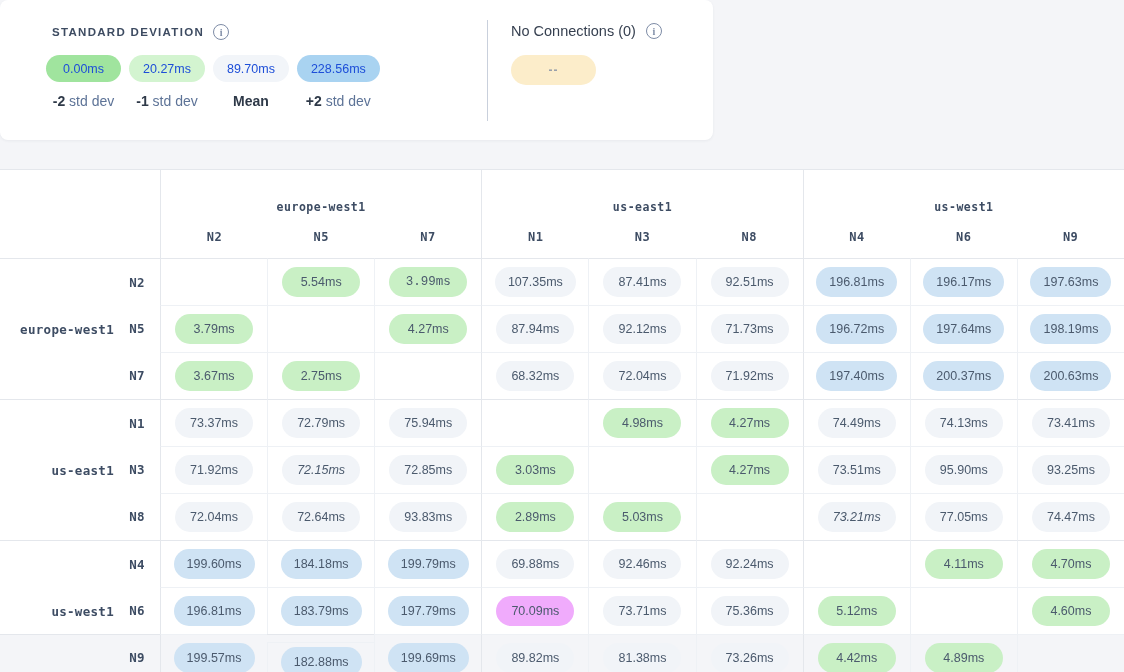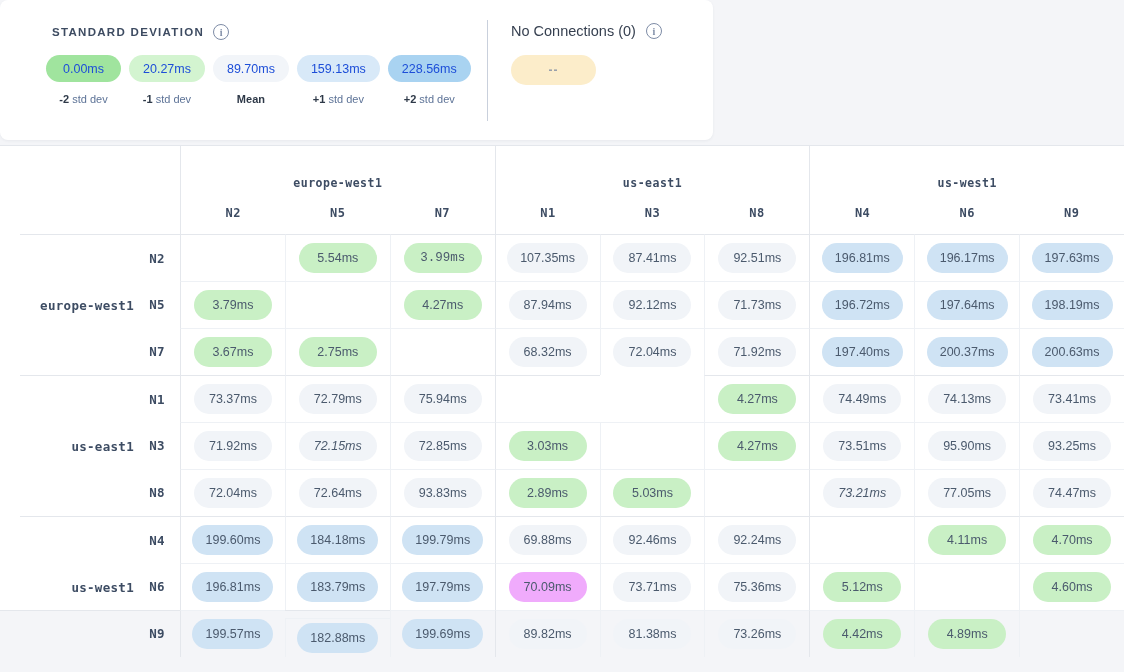--- a/index.html
+++ b/index.html
@@ -33,47 +33,46 @@
     font-family:"Liberation Serif", serif; cursor:pointer; flex:0 0 auto;
   }
   .legend-items { display:flex; margin-top:15px; gap:8px; }
   .legend-item { display:flex; flex-direction:column; align-items:center; }
   .chip {
     height:27px; min-width:75px; padding:0 14px;
     border-radius:14px;
     display:inline-flex; align-items:center; justify-content:center;
     font-size:12.5px; color:#1d4ed8;
   }
-  .legend-label { margin-top:11px; font-size:11px; white-space:nowrap; }
+  .legend-label { margin-top:11px; font-size:14px; white-space:nowrap; }
   .legend-label b { color:#2e3948; font-weight:bold; }
   .legend-label span { color:#5d7397; }
 
   .card-divider { width:1px; background:#c9d0dc; margin:20px 0 19px 0; }
 
   .legend-right { flex:1; padding:9px 0 0 23px;margin-top:14px; }
   .nc-title-row { display:flex; align-items:center; gap:10px; }
   .nc-title { font-size:14.5px; color:#353f4f; }
   .nc-chip {
     margin-top:16px;
     width:85px; height:30px; border-radius:15px;
     display:flex; align-items:center; justify-content:center;
     font-size:12px; letter-spacing:1px; color:#99a0ab; font-weight:bold;
   }
 
   
   .matrix {
-    position:absolute; left:0; top:145px;
+    position:absolute; left:0; top:169px;
     width:1124px; height:466px;
     background:#ffffff;
     border-top:1px solid #e4e7ec;
     border-bottom:1px solid #e4e7ec;
     display:grid;
     grid-template-columns:114px 46px repeat(9, 1fr);
     grid-template-rows:88px repeat(9, 47px);
-    padding-left:20px;
   }
   .mono { font-family:"DejaVu Sans Mono", monospace; font-weight:bold; color:#3d4c63; }
 
   .corner-cell { grid-column:1 / 3; grid-row:1; }
 
   .col-group {
     display:flex; flex-direction:column; justify-content:flex-end;
     align-items:center; padding-bottom:14px; row-gap:16px;
   }
   .col-region { font-size:11.5px; letter-spacing:0.5px; }
@@ -118,24 +117,20 @@
         </div>
         <div class="legend-item">
           <div class="chip" style="background: rgb(211, 244, 208);">20.27ms</div>
           <div class="legend-label"><b>-1</b><span> std dev</span></div>
         </div>
         <div class="legend-item">
           <div class="chip" style="background: rgb(242, 245, 249);">89.70ms</div>
           <div class="legend-label"><b>Mean</b></div>
         </div>
         <div class="legend-item">
-          <div class="chip" style="background: rgb(216, 233, 248);">159.13ms</div>
-          <div class="legend-label"><b>+1</b><span> std dev</span></div>
-        </div>
-        <div class="legend-item">
           <div class="chip" style="background: rgb(169, 211, 241);">228.56ms</div>
           <div class="legend-label"><b>+2</b><span> std dev</span></div>
         </div>
       </div>
   </div>
 
   <div class="card-divider"></div>
 
   <div class="legend-right">
     <div class="nc-title-row">
@@ -256,20 +251,23 @@
     <div class="data-cell bl bt" style="grid-area: 5 / 3;">
       <div class="val-chip" style="background: rgb(241, 244, 248);">73.37ms</div>
     </div>
     <div class="data-cell blc bt" style="grid-area: 5 / 4;">
       <div class="val-chip" style="background: rgb(241, 244, 248);">72.79ms</div>
     </div>
     <div class="data-cell blc bt" style="grid-area: 5 / 5;">
       <div class="val-chip" style="background: rgb(241, 244, 248);">75.94ms</div>
     </div>
     <div class="data-cell bl bt" style="grid-area: 5 / 6;"></div>
+    <div class="data-cell blc bt" style="grid-area: 5 / 7;">
+      <div class="val-chip" style="background: rgb(201, 240, 197);">4.98ms</div>
+    </div>
     <div class="data-cell blc bt" style="grid-area: 5 / 8;">
       <div class="val-chip" style="background: rgb(201, 240, 197);">4.27ms</div>
     </div>
     <div class="data-cell bl bt" style="grid-area: 5 / 9;">
       <div class="val-chip" style="background: rgb(241, 244, 248);">74.49ms</div>
     </div>
     <div class="data-cell blc bt" style="grid-area: 5 / 10;">
       <div class="val-chip" style="background: rgb(241, 244, 248);">74.13ms</div>
     </div>
     <div class="data-cell blc bt" style="grid-area: 5 / 11;">

